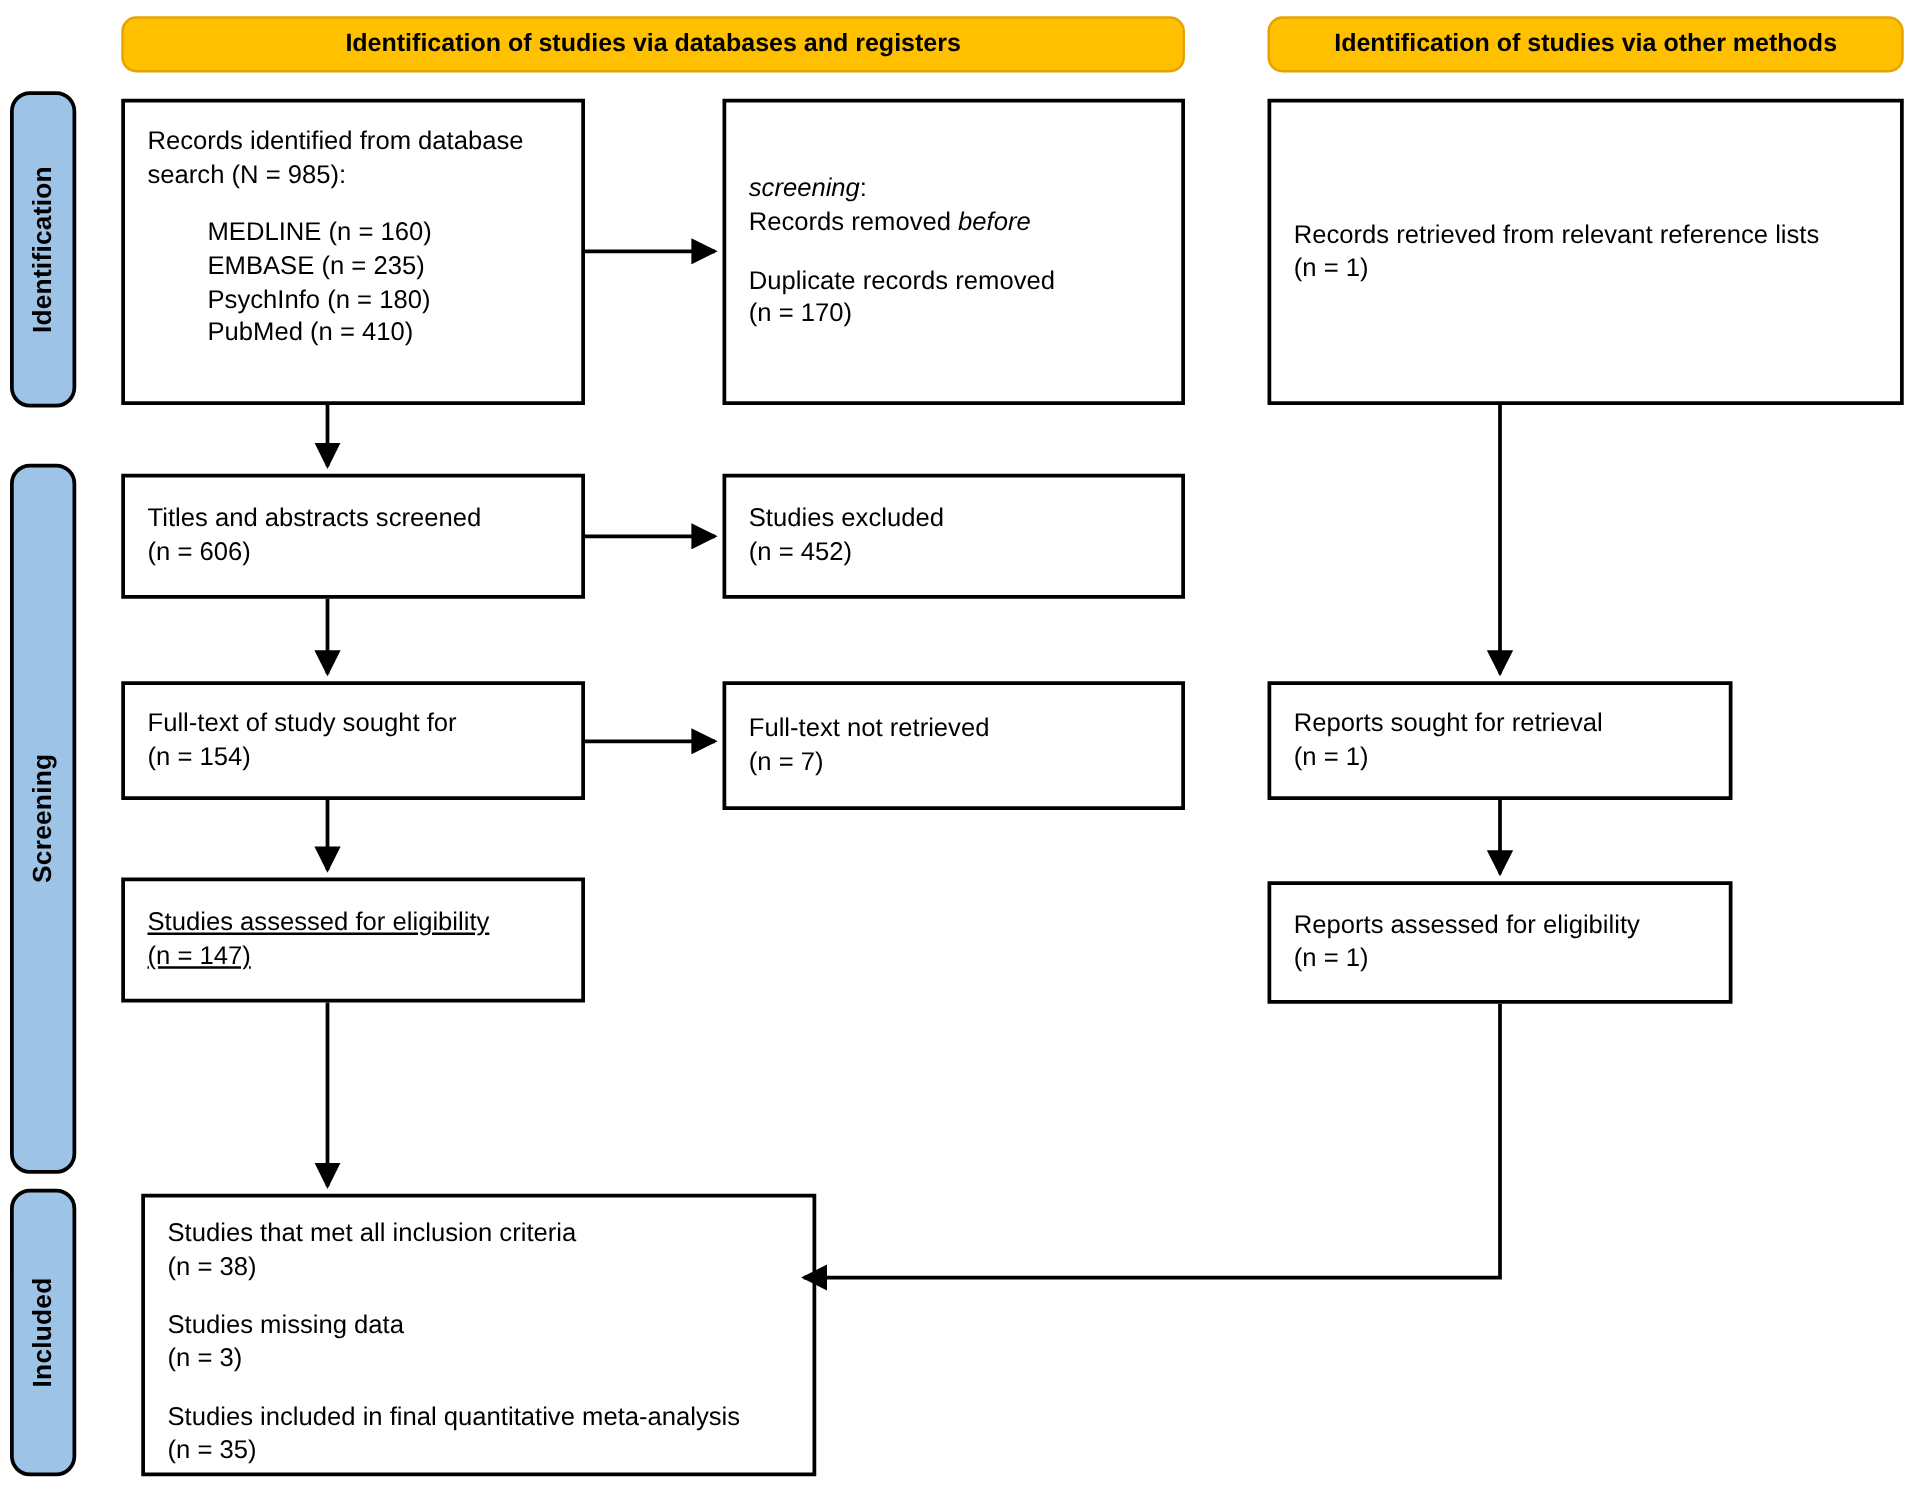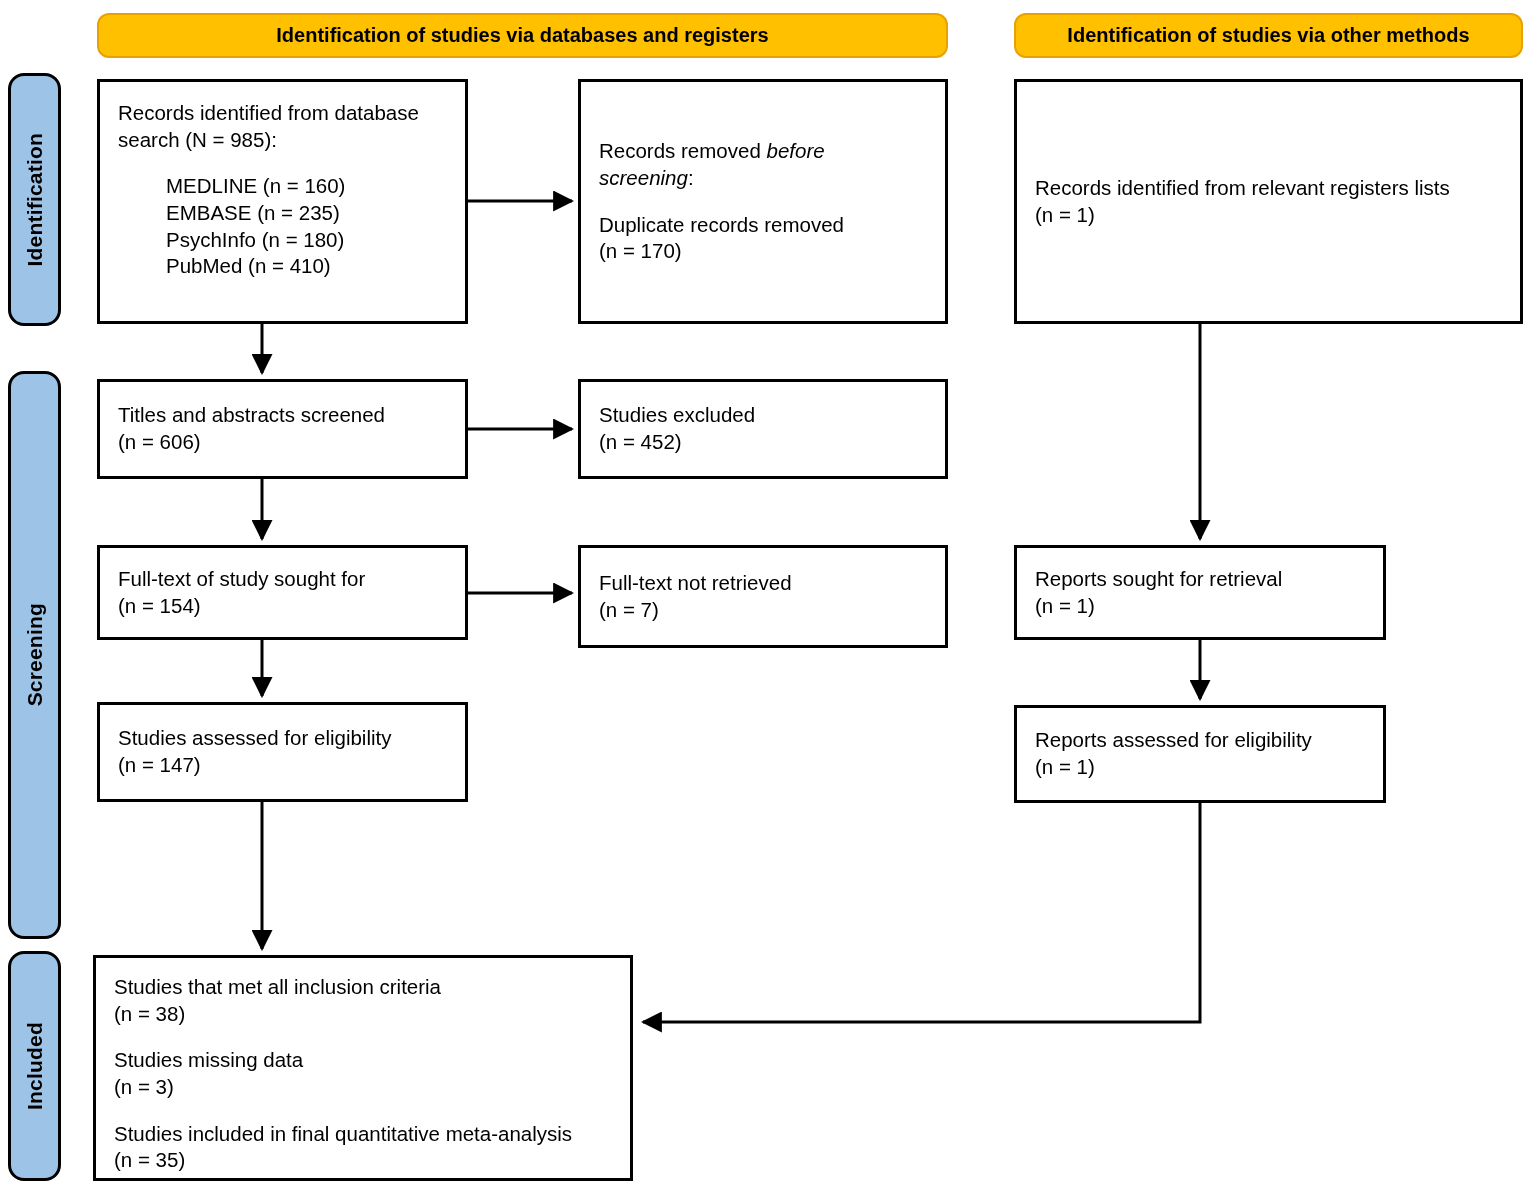--- a/index.html
+++ b/index.html
@@ -116,28 +116,28 @@
   <div class="box" style="left:97px; top:79px; width:371px; height:245px; justify-content:flex-start; padding-top:18px;">
     <div class="line">Records identified from database</div>
     <div class="line">search (N = 985):</div>
     <div class="line indent gap">MEDLINE (n = 160)</div>
     <div class="line indent">EMBASE (n = 235)</div>
     <div class="line indent">PsychInfo (n = 180)</div>
     <div class="line indent">PubMed (n = 410)</div>
   </div>
 
   <div class="box" style="left:578px; top:79px; width:370px; height:245px;">
+    <div class="line"><em>screening</em><span>:</span></div>
     <div class="line"><span>Records removed </span><em>before</em></div>
-    <div class="line"><em>screening</em><span>:</span></div>
     <div class="line gap">Duplicate records removed</div>
     <div class="line">(n = 170)</div>
   </div>
 
   <div class="box" style="left:1014px; top:79px; width:509px; height:245px;">
-    <div class="line">Records identified from relevant registers lists</div>
+    <div class="line">Records retrieved from relevant reference lists</div>
     <div class="line">(n = 1)</div>
   </div>
 
   <div class="box" style="left:97px; top:379px; width:371px; height:100px;">
     <div class="line">Titles and abstracts screened</div>
     <div class="line">(n = 606)</div>
   </div>
 
   <div class="box" style="left:578px; top:379px; width:370px; height:100px;">
     <div class="line">Studies excluded</div>
@@ -152,31 +152,31 @@
   <div class="box" style="left:578px; top:545px; width:370px; height:103px;">
     <div class="line">Full-text not retrieved</div>
     <div class="line">(n = 7)</div>
   </div>
 
   <div class="box" style="left:1014px; top:545px; width:372px; height:95px;">
     <div class="line">Reports sought for retrieval</div>
     <div class="line">(n = 1)</div>
   </div>
 
-  <div class="box" style="left:97px; top:702px; width:371px; height:100px;">
+  <div class="box" style="left:97px; top:702px; width:371px; height:100px;text-decoration:underline;">
     <div class="line">Studies assessed for eligibility</div>
     <div class="line">(n = 147)</div>
   </div>
 
   <div class="box" style="left:1014px; top:705px; width:372px; height:98px;">
     <div class="line">Reports assessed for eligibility</div>
     <div class="line">(n = 1)</div>
   </div>
 
-  <div class="box" style="left:93px; top:955px; width:540px; height:226px; justify-content:flex-start; padding-top:16px;">
+  <div class="box" style="left:113px; top:955px; width:540px; height:226px; justify-content:flex-start; padding-top:16px;">
     <div class="line">Studies that met all inclusion criteria</div>
     <div class="line">(n = 38)</div>
     <div class="line gap">Studies missing data</div>
     <div class="line">(n = 3)</div>
     <div class="line gap">Studies included in final quantitative meta-analysis</div>
     <div class="line">(n = 35)</div>
   </div>
 
   <div class="conn" style="left:0; top:0; width:1535px; height:1189px;">
     <svg width="1535" height="1189" viewBox="0 0 1535 1189">

